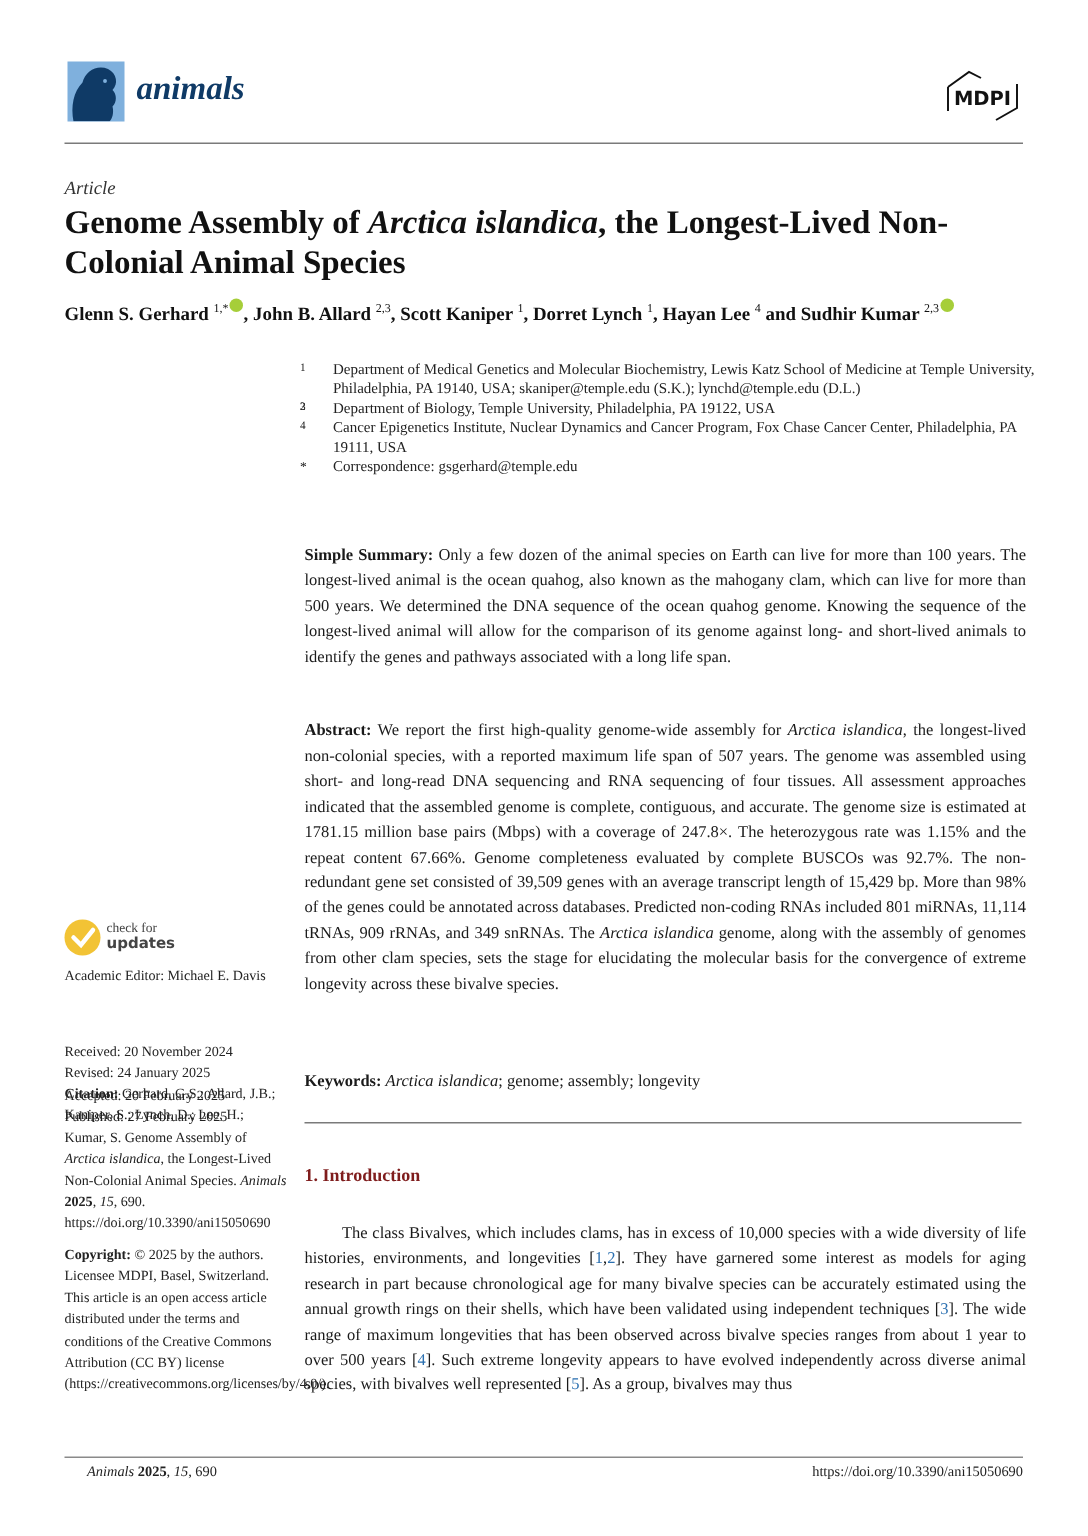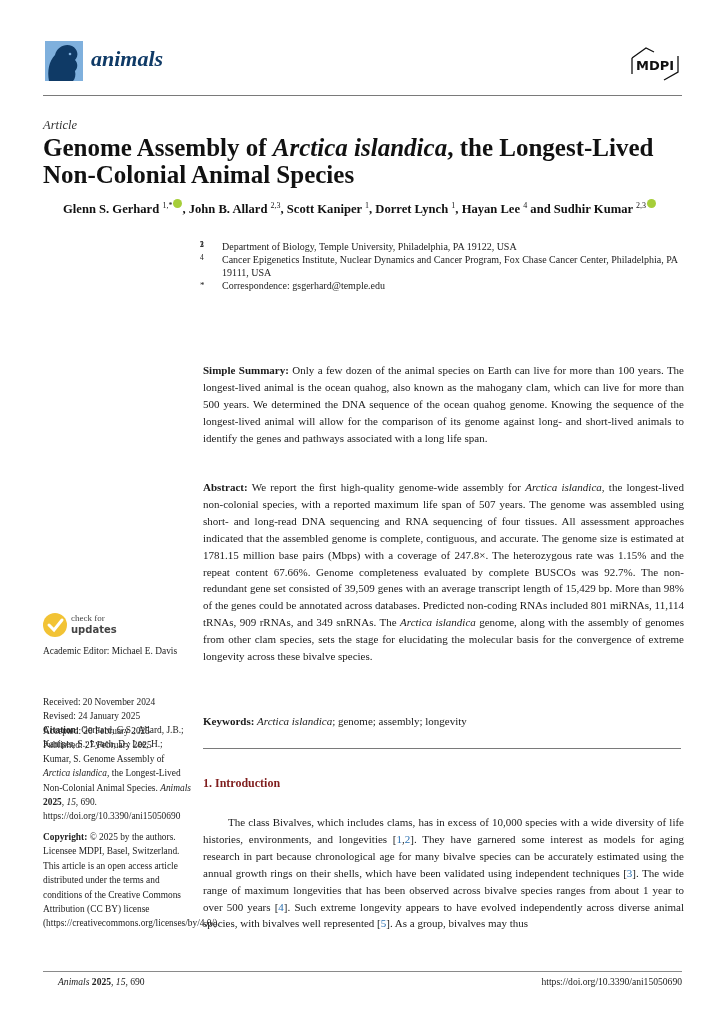--- a/index.html
+++ b/index.html
@@ -11,23 +11,23 @@
   .abs { position: absolute; }
 
   
   #journal-logo { left: 45px; top: 41px; width: 38px; height: 40px; background: #7fb0dd; overflow: hidden; }
   #journal-name { left: 91px; top: 46px; font-family: "Liberation Serif", serif; font-style: italic; font-weight: bold; font-size: 22px; color: #0f3a66; }
   #mdpi-logo { left: 628px; top: 44px; width: 54px; height: 38px; }
   #header-rule { left: 43px; top: 95px; width: 639px; height: 1px; background: #7a7a7a; }
 
   
   #article-type { left: 43px; top: 118px; font-family: "Liberation Serif", serif; font-style: italic; font-size: 12.5px; color: #333; }
-  #title { left: 43px; top: 134px; width: 640px; font-family: "Liberation Serif", serif; font-weight: bold; font-size: 25px; line-height: 27px; color: #111; }
+  #title { left: 43px; top: 134px; width: 640px; font-family: "Liberation Serif", serif; font-weight: bold; font-size: 22px; line-height: 27px; color: #111; }
   #title i { font-weight: bold; }
-  #authors { left: 43px; top: 199px; font-family: "Liberation Serif", serif; font-weight: bold; font-size: 12.6px; color: #111; white-space: nowrap; margin-left: 20px; }
+  #authors { left: 43px; top: 199px; font-family: "Liberation Serif", serif; font-weight: bold; font-size: 12.6px; color: #111; white-space: nowrap; }
   #authors sup { font-size: 8px; font-weight: normal; vertical-align: 5px; }
   .orcid { display: inline-block; width: 9px; height: 9px; border-radius: 50%; background: #a6ce39; vertical-align: 5px; margin-left: 1px; }
 
   
   #affiliations { left: 200px; top: 240px; width: 490px; font-family: "Liberation Serif", serif; font-size: 10px; line-height: 13px; color: #222; }
   .aff { position: relative; padding-left: 22px; }
   .aff .num { position: absolute; left: 0; top: -2px; font-size: 7.5px; }
   .aff .star { position: absolute; left: 0; top: 0px; font-size: 9px; }
 
   
@@ -77,21 +77,21 @@
   </svg>
 </div>
 <div id="header-rule" class="abs"></div>
 
 <div id="article-type" class="abs">Article</div>
 <div id="title" class="abs"><span>Genome Assembly of </span><i>Arctica islandica</i><span>, the Longest-Lived Non-Colonial Animal Species</span></div>
 
 <div id="authors" class="abs"><span>Glenn S. Gerhard </span><sup>1,*</sup><span class="orcid"></span>, <span>John B. Allard </span><sup>2,3</sup>, <span>Scott Kaniper </span><sup>1</sup>, <span>Dorret Lynch </span><sup>1</sup>, <span>Hayan Lee </span><sup>4</sup> and <span>Sudhir Kumar </span><sup>2,3</sup><span class="orcid"></span></div>
 
 <div id="affiliations" class="abs">
-    <div class="aff"><span class="num">1</span></div>
+    <div class="aff"><span class="num">1</span><span>Department of Medical Genetics and Molecular Biochemistry, Lewis Katz School of Medicine at Temple University, Philadelphia, PA 19140, USA; skaniper@temple.edu (S.K.); lynchd@temple.edu (D.L.)</span></div>
     <div class="aff"><span class="num">2</span></div>
     <div class="aff"><span class="num">3</span><span>Department of Biology, Temple University, Philadelphia, PA 19122, USA</span></div>
     <div class="aff"><span class="num">4</span><span>Cancer Epigenetics Institute, Nuclear Dynamics and Cancer Program, Fox Chase Cancer Center, Philadelphia, PA 19111, USA</span></div>
     <div class="aff"><span class="star">*</span><span>Correspondence: gsgerhard@temple.edu</span></div>
   </div>
 
 <div id="simple-summary" class="abs para"><b>Simple Summary:</b><span> Only a few dozen of the animal species on Earth can live for more than 100 years. The longest-lived animal is the ocean quahog, also known as the mahogany clam, which can live for more than 500 years. We determined the DNA sequence of the ocean quahog genome. Knowing the sequence of the longest-lived animal will allow for the comparison of its genome against long- and short-lived animals to identify the genes and pathways associated with a long life span.</span></div>
 
 <div id="abstract" class="abs para"><b>Abstract:</b><span> We report the first high-quality genome-wide assembly for </span><i>Arctica islandica</i><span>, the longest-lived non-colonial species, with a reported maximum life span of 507 years. The genome was assembled using short- and long-read DNA sequencing and RNA sequencing of four tissues. All assessment approaches indicated that the assembled genome is complete, contiguous, and accurate. The genome size is estimated at 1781.15 million base pairs (Mbps) with a coverage of 247.8×. The heterozygous rate was 1.15% and the repeat content 67.66%. Genome completeness evaluated by complete BUSCOs was 92.7%. The non-redundant gene set consisted of 39,509 genes with an average transcript length of 15,429 bp. More than 98% of the genes could be annotated across databases. Predicted non-coding RNAs included 801 miRNAs, 11,114 tRNAs, 909 rRNAs, and 349 snRNAs. The </span><i>Arctica islandica</i><span> genome, along with the assembly of genomes from other clam species, sets the stage for elucidating the molecular basis for the convergence of extreme longevity across these bivalve species.</span></div>
 

